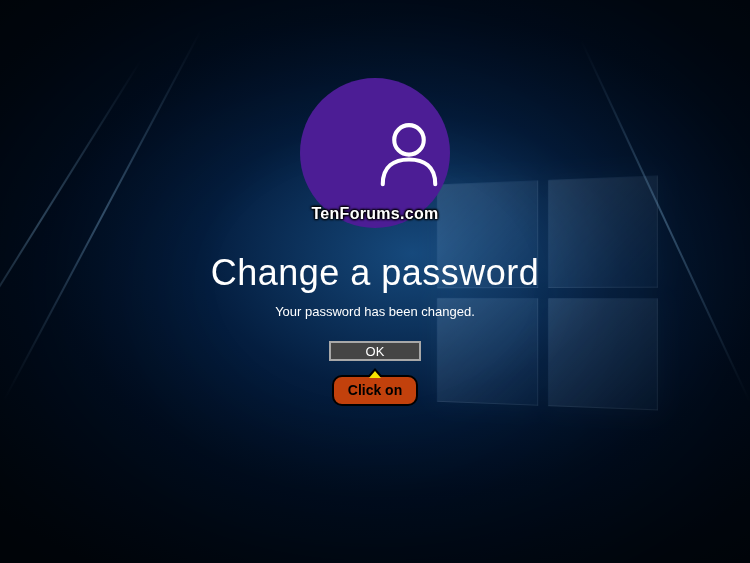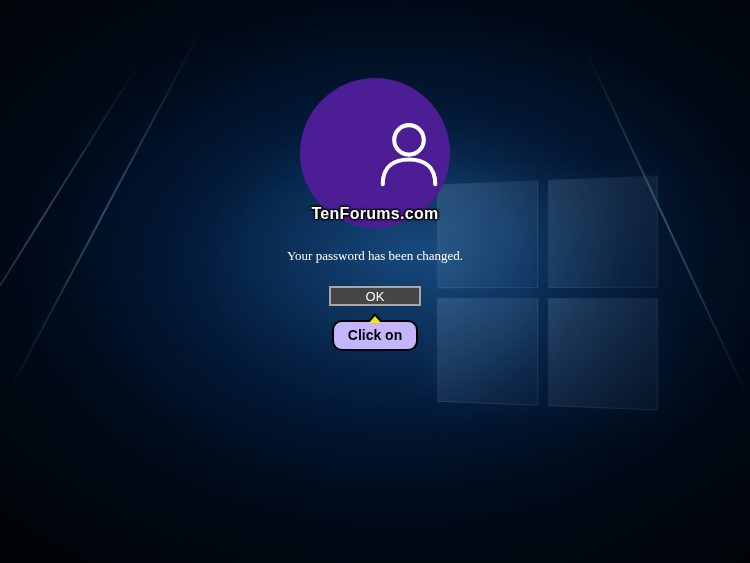--- a/index.html
+++ b/index.html
@@ -93,42 +93,41 @@
     .heading {
       color: #fff;
       font-size: 36px;
       font-weight: 300;
       margin-top: 24px;
       letter-spacing: 0.5px;
     }
     .status-text {
       color: #fff;
       font-size: 13px;
-      margin-top: 20px;
+      margin-top: 10px;
       font-weight: 400;
-      font-family: Liberation Serif, serif;
     }
     .ok-button {
       margin-top: 22px;
       width: 92px;
       height: 20px;
       background: #454545;
       border: 2px solid #a8a8a8;
       color: #fff;
       font-size: 13px;
       font-family: inherit;
       cursor: pointer;
       display: flex;
       align-items: center;
       justify-content: center;
     }
     .callout {
       margin-top: 14px;
       position: relative;
-      background: #c4b5fd;
+      background: #c2410c;
       border: 2px solid #000;
       border-radius: 10px;
       padding: 5px 14px 6px;
       color: #000;
       font-weight: 700;
       font-size: 14px;
       font-family: Arial, sans-serif;
     }
     .callout::before {
       content: "";
@@ -173,20 +172,21 @@
 
 <div class="content">
   <div class="avatar">
     <svg viewBox="0 0 100 100">
       <circle cx="50" cy="34" r="18" fill="none" stroke="#ffffff" stroke-width="5"></circle>
       <path d="M 18 88 C 18 66, 32 58, 50 58 C 68 58, 82 66, 82 88" fill="none" stroke="#ffffff" stroke-width="5" stroke-linecap="round"></path>
     </svg>
     <div class="watermark">TenForums.com</div>
   </div>
 
+  <div class="heading">Change a password</div>
 
   <div class="status-text">Your password has been changed.</div>
 
   <button class="ok-button">
     <span>OK</span>
   </button>
 
   <div class="callout">
     <span>Click on</span>
   </div>

